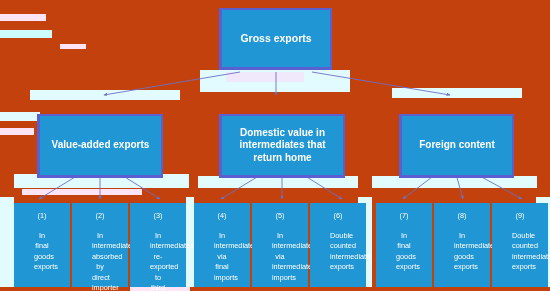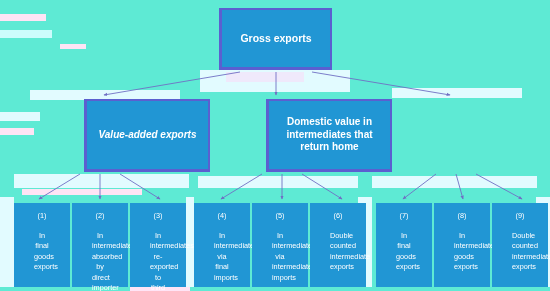--- a/index.html
+++ b/index.html
@@ -5,21 +5,21 @@
 <style>
   html, body {
     margin: 0;
     padding: 0;
     background: #ffffff;
   }
   #canvas {
     position: relative;
     width: 550px;
     height: 291px;
-    background: #5eead4;
+    background: #c2410c;
     font-family: "Liberation Sans", "DejaVu Sans", sans-serif;
     overflow: hidden;
   }
 
   
   .artifact {
     position: absolute;
     pointer-events: none;
   }
   .art-pink  { background: #ffe4f5; }
@@ -66,27 +66,26 @@
     left: 219px;
     top: 8px;
     width: 113px;
     height: 62px;
     font-size: 10.5px;
     font-weight: 600;
   }
 
   
   .node-mid {
-    top: 99px;
-    height: 73px;
+    top: 114px;
+    height: 64px;
     font-size: 10px;
     font-weight: 600;
-    margin-left: 47px;
-  }
-  #node-vax     { left: 37px;  width: 126px; font-style: italic; }
+  }
+  #node-vax     { left: 37px;  width: 126px; }
   #node-dvx     { left: 219px; width: 126px; }
   #node-foreign { left: 399px; width: 115px; }
 
   
   .leaf {
     position: absolute;
     top: 203px;
     height: 84px;
     box-sizing: border-box;
     background: #2196d4;
@@ -163,20 +162,23 @@
   <div class="node bordered node-mid" id="node-vax">
     <span class="node-label">Value-added exports</span>
   </div>
 
   <div class="node bordered node-mid" id="node-dvx">
     <span class="node-label">Domestic value in
 intermediates that
 return home</span>
   </div>
 
+  <div class="node bordered node-mid" id="node-foreign">
+    <span class="node-label">Foreign content</span>
+  </div>
 
   <div class="leaf" style="left:14px;  width:56px;">
     <span class="leaf-num">(1)</span>
     <span class="leaf-text">In final goods
 exports</span>
   </div>
   <div class="leaf" style="left:72px;  width:56px;">
     <span class="leaf-num">(2)</span>
     <span class="leaf-text">In
 intermediates

